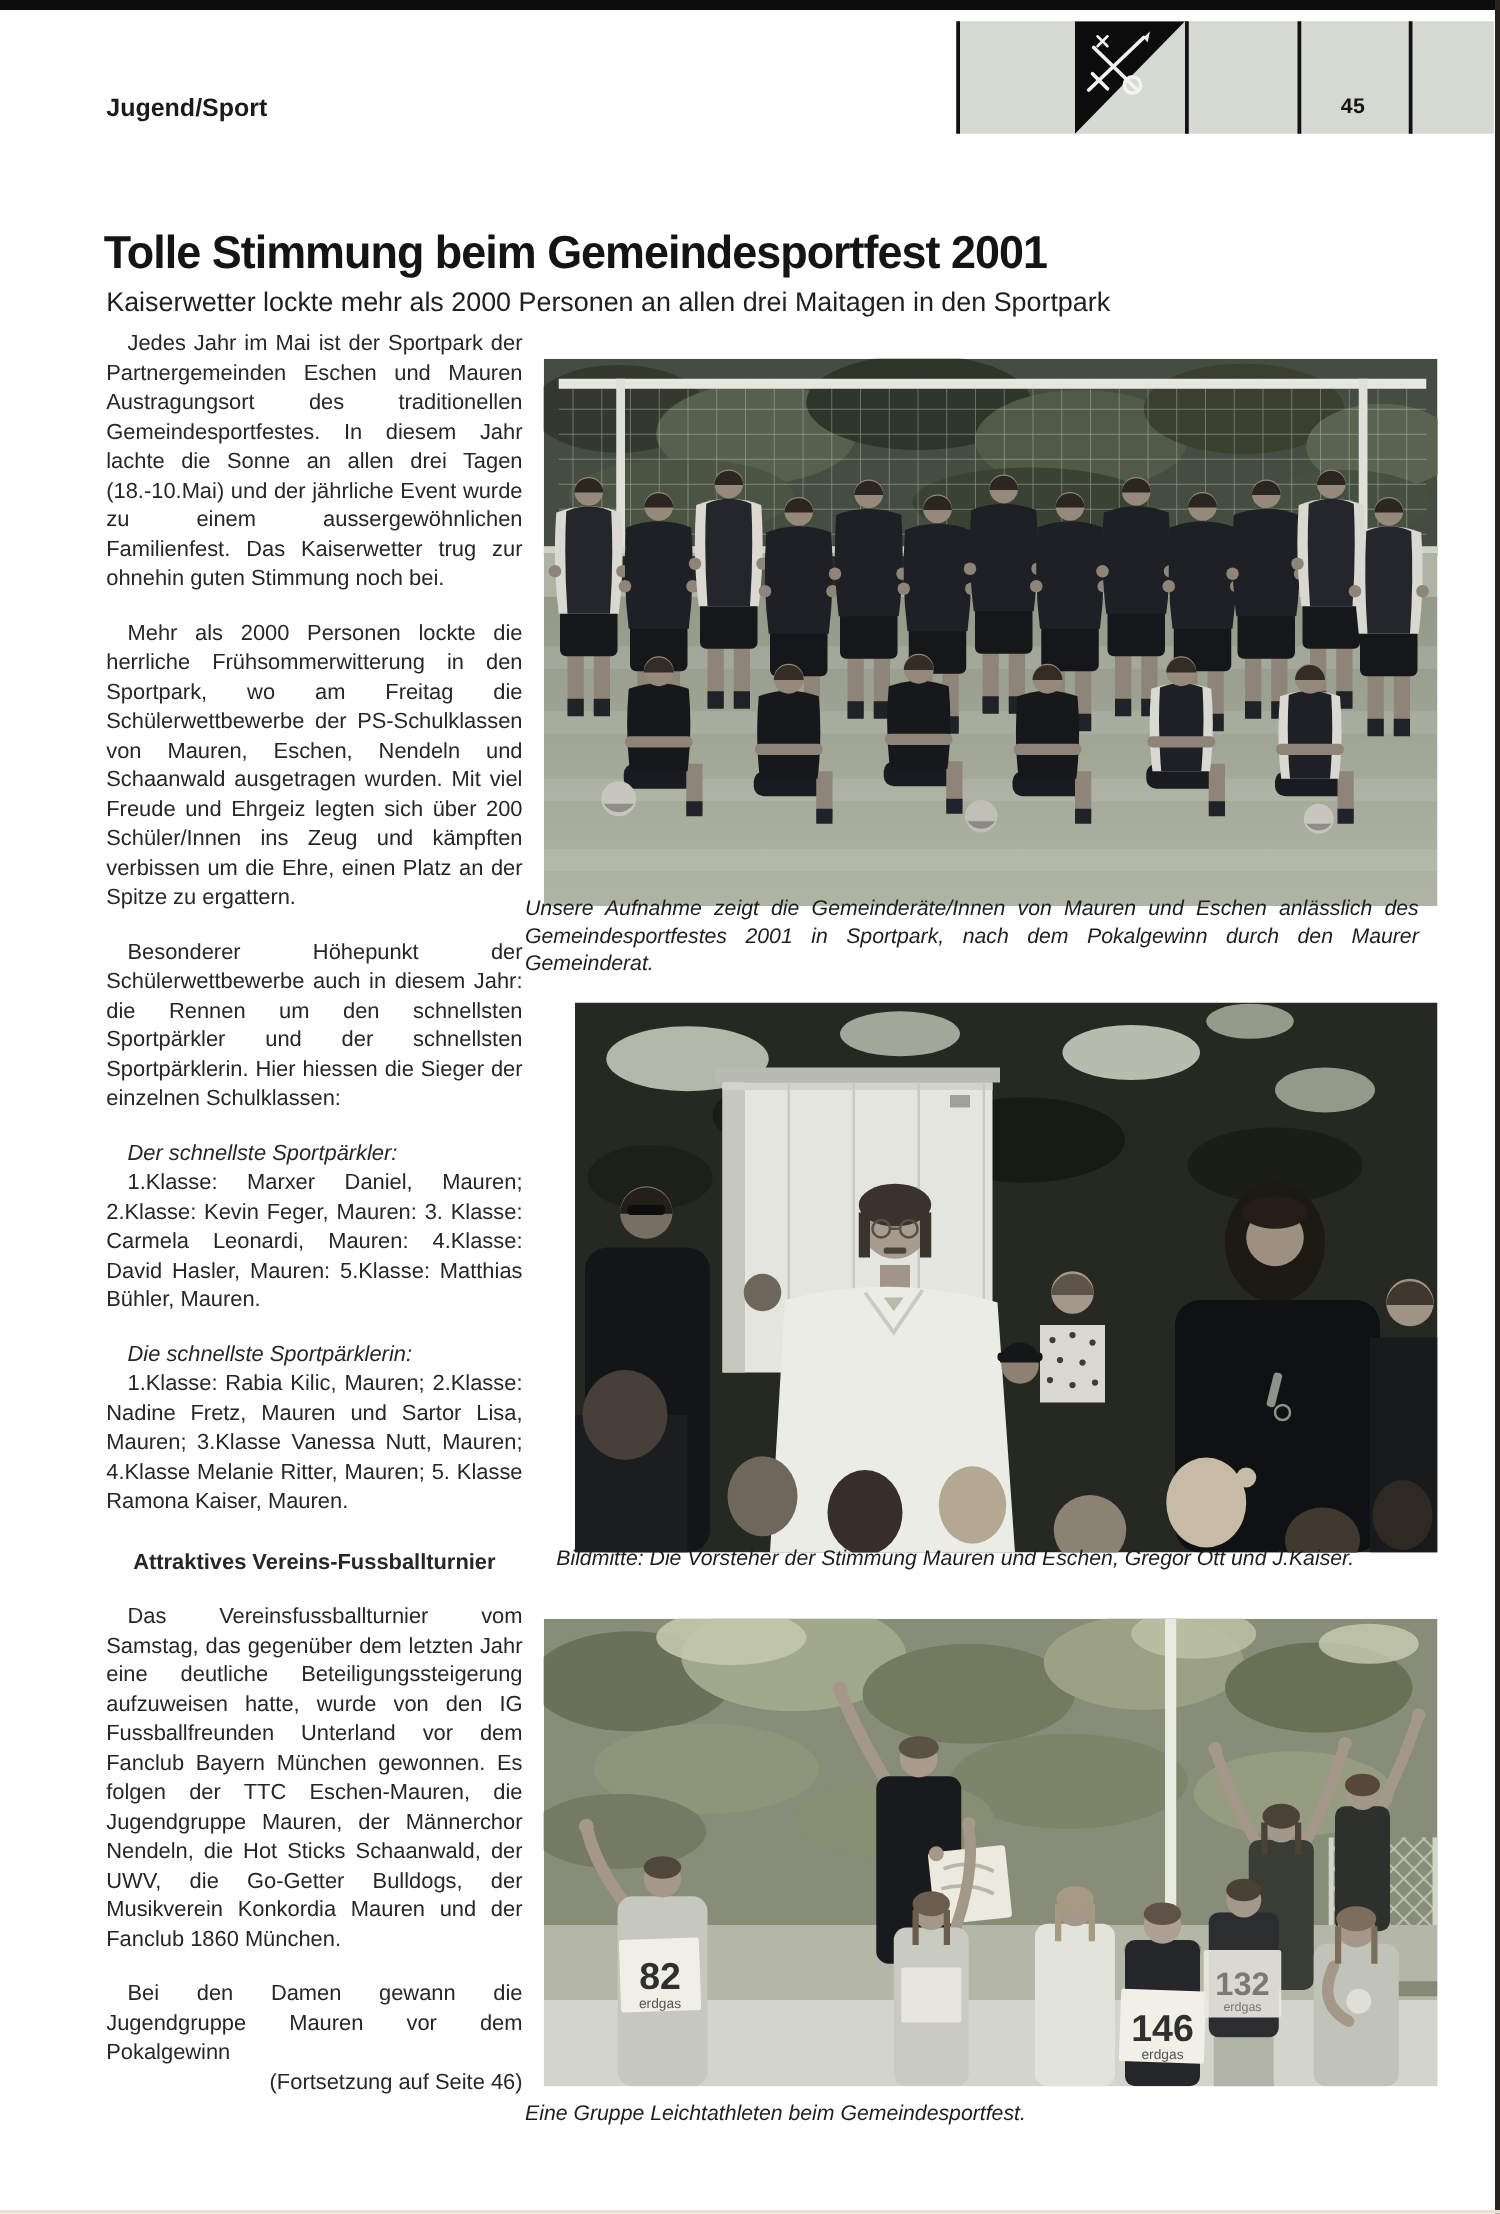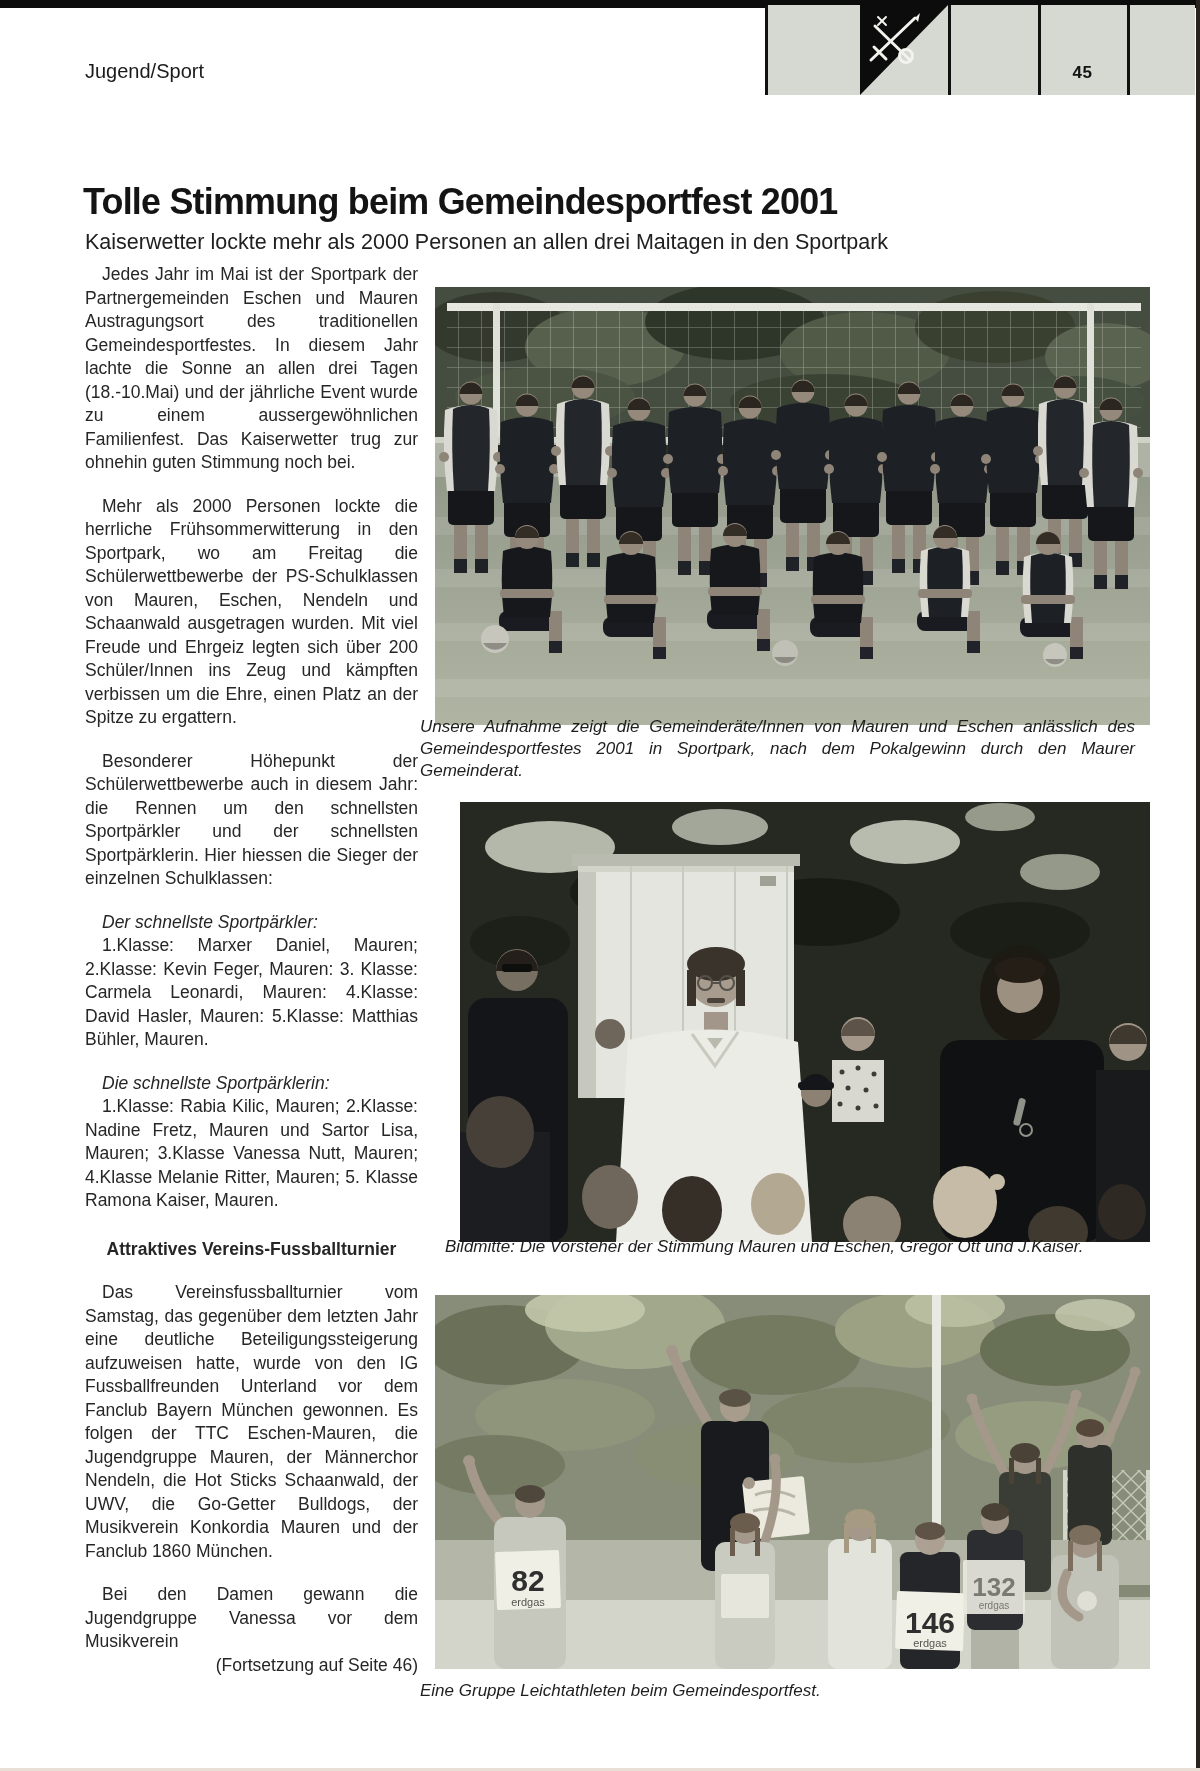--- a/index.html
+++ b/index.html
@@ -5,28 +5,28 @@
   html,body{margin:0;padding:0;background:#ffffff;}
   body{width:1200px;height:1771px;position:relative;overflow:hidden;
        font-family:"Liberation Sans", sans-serif;color:#242424;}
 
   
   .top-bar{position:absolute;left:0;top:0;width:1200px;height:8px;background:#0c0c0c;}
   .right-edge{position:absolute;right:0;top:0;width:4px;height:1771px;background:#28231e;}
   .bottom-edge{position:absolute;left:0;bottom:0;width:1200px;height:3px;background:#eadfd6;}
 
   
-  .banner{position:absolute;left:765px;top:5px;width:430px;height:90px;background:#d6d8d2;}
+  .banner{position:absolute;left:765px;top:17px;width:430px;height:90px;background:#d6d8d2;}
   .banner .vline{position:absolute;top:0;width:3px;height:90px;background:#111111;}
   .vl1{left:0;} .vl2{left:183px;} .vl3{left:273px;} .vl4{left:362px;}
   .tri-wrap{position:absolute;left:95px;top:0;width:88px;height:90px;}
   .page-no{position:absolute;left:273px;top:58px;width:89px;text-align:center;
            font-size:17px;font-weight:bold;color:#131313;letter-spacing:.5px;}
 
-  .section-label{position:absolute;left:85px;top:60px;font-size:20px;font-weight:normal;color:#1b1b1b;}
+  .section-label{position:absolute;left:85px;top:76px;font-size:20px;font-weight:bold;color:#1b1b1b;}
 
   .title{position:absolute;left:83px;top:156px;font-size:37px;font-weight:bold;color:#141414;
          letter-spacing:-0.8px;transform:scaleX(.97);transform-origin:left;white-space:nowrap;}
   .subtitle{position:absolute;left:85px;top:230px;font-size:21.5px;color:#202020;white-space:nowrap;}
 
   
   .leftcol{position:absolute;left:85px;top:263px;width:333px;font-size:17.5px;line-height:23.5px;
            text-align:justify;color:#262626;}
   .leftcol p{margin:0 0 20px 0;text-indent:17px;}
   .it-head{font-style:italic;margin-bottom:0 !important;}
@@ -85,21 +85,21 @@
 <div class="leftcol">
   <p>Jedes Jahr im Mai ist der Sportpark der Partnergemeinden Eschen und Mauren Austragungsort des traditionellen Gemeindesportfestes. In diesem Jahr lachte die Sonne an allen drei Tagen (18.-10.Mai) und der jährliche Event wurde zu einem aussergewöhnlichen Familienfest. Das Kaiserwetter trug zur ohnehin guten Stimmung noch bei.</p>
   <p>Mehr als 2000 Personen lockte die herrliche Frühsommerwitterung in den Sportpark, wo am Freitag die Schülerwettbewerbe der PS-Schulklassen von Mauren, Eschen, Nendeln und Schaanwald ausgetragen wurden. Mit viel Freude und Ehrgeiz legten sich über 200 Schüler/Innen ins Zeug und kämpften verbissen um die Ehre, einen Platz an der Spitze zu ergattern.</p>
   <p>Besonderer Höhepunkt der Schülerwettbewerbe auch in diesem Jahr: die Rennen um den schnellsten Sportpärkler und der schnellsten Sportpärklerin. Hier hiessen die Sieger der einzelnen Schulklassen:</p>
   <p class="it-head">Der schnellste Sportpärkler:</p>
   <p class="list-p">1.Klasse: Marxer Daniel, Mauren; 2.Klasse: Kevin Feger, Mauren: 3. Klasse: Carmela Leonardi, Mauren: 4.Klasse: David Hasler, Mauren: 5.Klasse: Matthias Bühler, Mauren.</p>
   <p class="it-head">Die schnellste Sportpärklerin:</p>
   <p class="list-p">1.Klasse: Rabia Kilic, Mauren; 2.Klasse: Nadine Fretz, Mauren und Sartor Lisa, Mauren; 3.Klasse Vanessa Nutt, Mauren; 4.Klasse Melanie Ritter, Mauren; 5. Klasse Ramona Kaiser, Mauren.</p>
   <p class="subhead">Attraktives Vereins-Fussballturnier</p>
   <p>Das Vereinsfussballturnier vom Samstag, das gegenüber dem letzten Jahr eine deutliche Beteiligungssteigerung aufzuweisen hatte, wurde von den IG Fussballfreunden Unterland vor dem Fanclub Bayern München gewonnen. Es folgen der TTC Eschen-Mauren, die Jugendgruppe Mauren, der Männerchor Nendeln, die Hot Sticks Schaanwald, der UWV, die Go-Getter Bulldogs, der Musikverein Konkordia Mauren und der Fanclub 1860 München.</p>
-  <p class="no-bot">Bei den Damen gewann die Jugendgruppe Vanessa vor dem Musikverein</p>
+  <p class="no-bot">Bei den Damen gewann die Jugendgruppe Mauren vor dem Pokalgewinn</p>
   <div class="cont-line">(Fortsetzung auf Seite 46)</div>
 </div>
 
 <figure class="photo-1">
   <svg width="715" height="438" viewBox="0 0 715 438">
     <defs>
       <pattern id="net" width="23" height="20" patternUnits="userSpaceOnUse">
         <path d="M0 0H23M0 0V20" stroke="#dcdfd3" stroke-width="1.1" opacity="0.5"></path>
       </pattern>
       <linearGradient id="grass" x1="0" y1="0" x2="0" y2="1">

